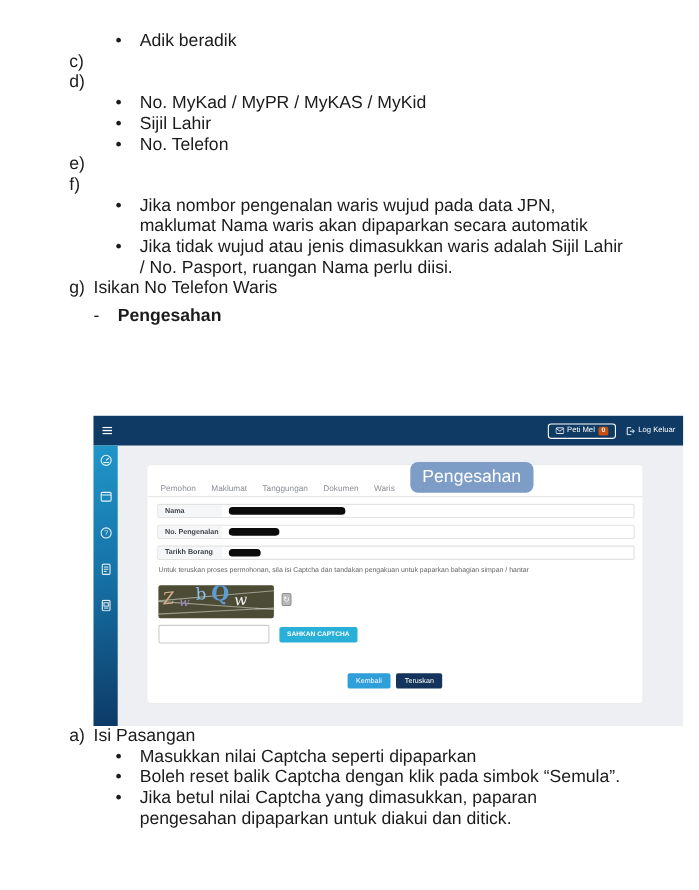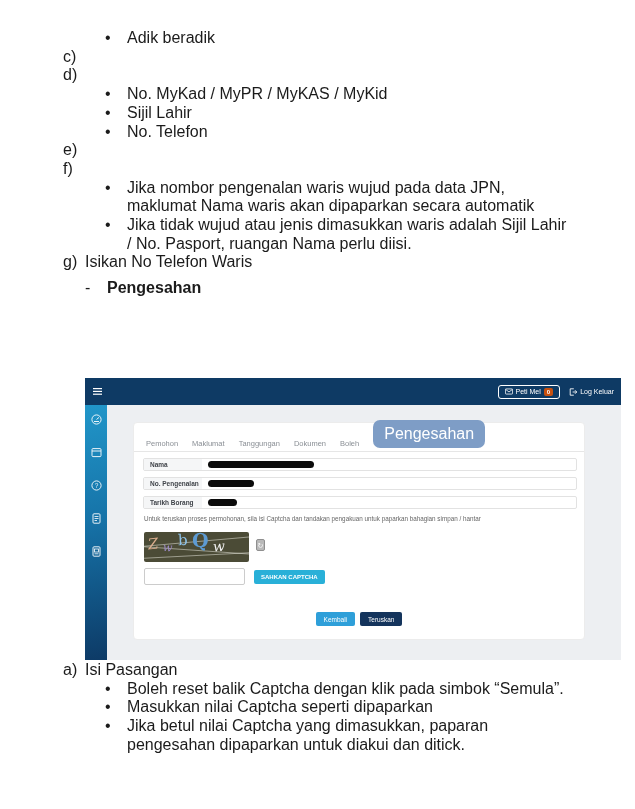--- a/index.html
+++ b/index.html
@@ -209,21 +209,21 @@
       </span>
     </div>
 
     <div class="card">
       <div class="tabline"></div>
       <div class="tabs">
         <span class="tab">Pemohon</span>
         <span class="tab">Maklumat</span>
         <span class="tab">Tanggungan</span>
         <span class="tab">Dokumen</span>
-        <span class="tab">Boleh</span>
+        <span class="tab">Waris</span>
         <span class="tab-active">Pengesahan</span>
       </div>
 
       <div class="rows">
         <div class="frow">
           <span class="flabel">Nama</span>
           <span class="redact w1"></span>
         </div>
         <div class="frow">
           <span class="flabel">No. Pengenalan</span>
@@ -259,25 +259,25 @@
     </div>
   </div>
 
   <div class="doc doc-bottom">
     <div class="li">
         <span class="li-lbl">a)</span>
         <div class="li-txt">Isi Pasangan</div>
       </div>
     <div class="bu">
         <span class="dot"></span>
+        <div class="bu-txt">Masukkan nilai Captcha seperti dipaparkan</div>
+      </div>
+    <div class="bu">
+        <span class="dot"></span>
         <div class="bu-txt">Boleh reset balik Captcha dengan klik pada simbok “Semula”.</div>
       </div>
     <div class="bu">
         <span class="dot"></span>
-        <div class="bu-txt">Masukkan nilai Captcha seperti dipaparkan</div>
-      </div>
-    <div class="bu">
-        <span class="dot"></span>
         <div class="bu-txt">Jika betul nilai Captcha yang dimasukkan, paparan pengesahan dipaparkan untuk diakui dan ditick.</div>
       </div>
   </div>
 
 </div>
 
 </body></html>

